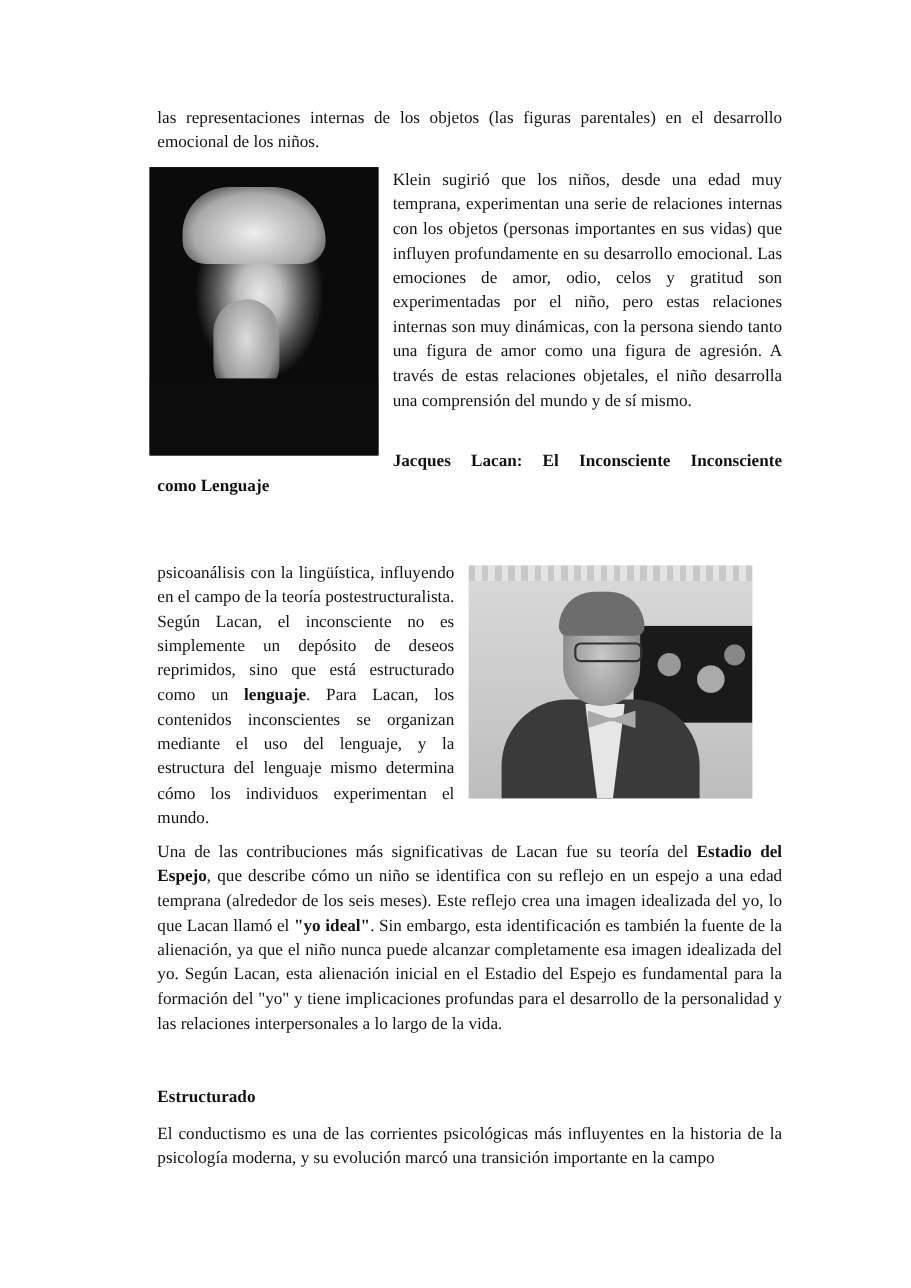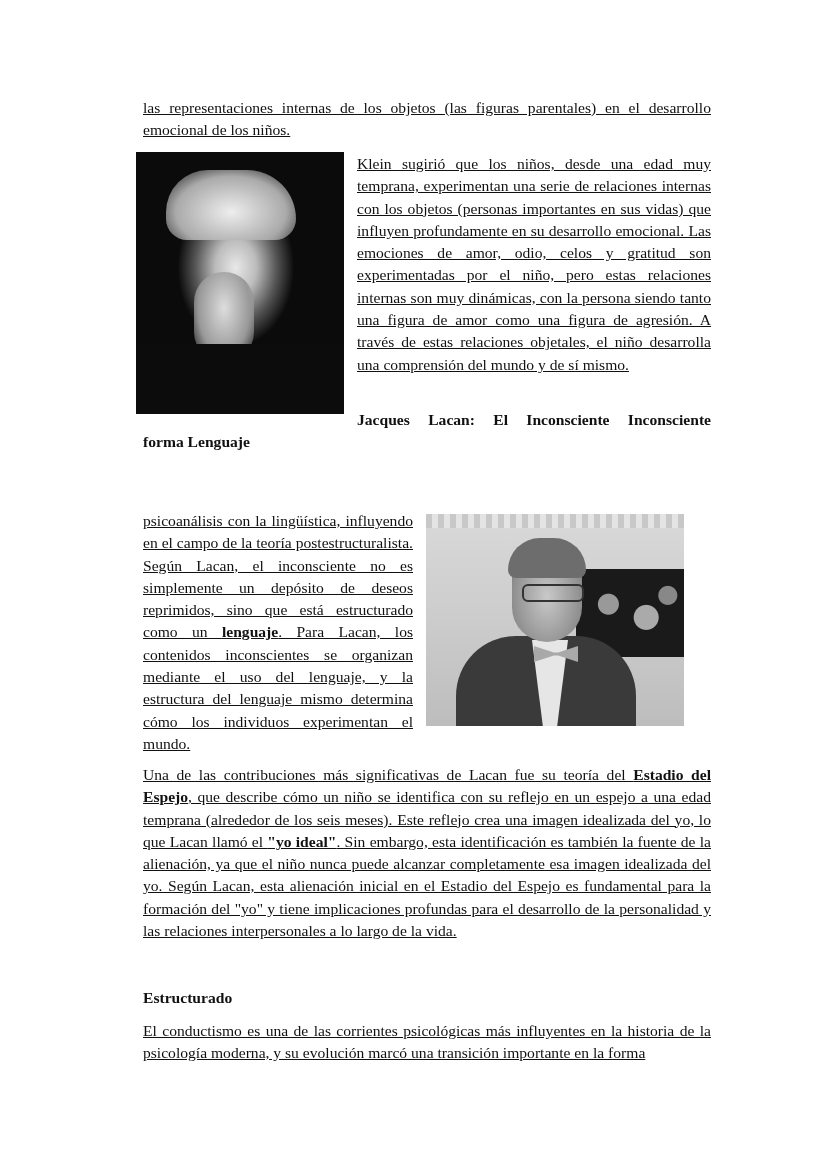--- a/index.html
+++ b/index.html
@@ -1,20 +1,20 @@
 <!DOCTYPE html>
 <html><head>
 <meta charset="utf-8">
 <style>
   html, body { margin:0; padding:0; background:#ffffff; }
   body { width:828px; height:1171px; position:relative; overflow:hidden;
          font-family:"Liberation Serif", "DejaVu Serif", serif; color:#111; }
   .page { position:absolute; left:0; top:0; width:828px; height:1171px; }
   .p { position:absolute; left:143px; width:568px; font-size:15.6px; line-height:22.3px;
-       text-align:justify; margin:0;text-decoration:underline; }
+       text-align:justify; margin:0; }
   .p.right { left:357px; width:354px; }
   .p.left-narrow { width:270px; }
   b { font-weight:bold; }
   .photo { position:absolute; overflow:hidden; }
   .klein { left:136px; top:152px; width:208px; height:262px;
            background: radial-gradient(ellipse 28% 30% at 48% 44%, #e8e8e8 0%, #bcbcbc 35%, #555 70%, #0b0b0b 100%),
                        #0a0a0a; }
   .klein .hair { position:absolute; left:30px; top:18px; width:130px; height:70px; border-radius:60px 70px 30px 30px;
                  background: radial-gradient(ellipse at 50% 60%, #eee 0%, #aaa 60%, rgba(20,20,20,0) 100%); }
   .klein .hand { position:absolute; left:58px; top:120px; width:60px; height:90px; border-radius:30px;
@@ -47,35 +47,35 @@
 
   <div class="photo klein" title="Black and white portrait of Melanie Klein resting her chin on her hand">
     <div class="hair"></div>
     <div class="hand"></div>
     <div class="body"></div>
   </div>
 
   <p class="p right" style="top:153px;">Klein sugirió que los niños, desde una edad muy temprana, experimentan una serie de relaciones internas con los objetos (personas importantes en sus vidas) que influyen profundamente en su desarrollo emocional. Las emociones de amor, odio, celos y gratitud son experimentadas por el niño, pero estas relaciones internas son muy dinámicas, con la persona siendo tanto una figura de amor como una figura de agresión. A través de estas relaciones objetales, el niño desarrolla una comprensión del mundo y de sí mismo.</p>
 
   <p class="h" style="left:357px; width:354px; top:409px; text-align:justify; text-align-last:justify;">Jacques Lacan: El Inconsciente Inconsciente</p>
-  <p class="h" style="left:143px; top:431px;">forma Lenguaje</p>
+  <p class="h" style="left:143px; top:431px;">como Lenguaje</p>
 
 
   <p class="p left-narrow" style="top:510px;"><span>psicoanálisis con la lingüística, influyendo en el campo de la teoría postestructuralista. Según Lacan, el inconsciente no es simplemente un depósito de deseos reprimidos, sino que está estructurado como un </span><b>lenguaje</b><span>. Para Lacan, los contenidos inconscientes se organizan mediante el uso del lenguaje, y la estructura del lenguaje mismo determina cómo los individuos experimentan el mundo.</span></p>
 
   <div class="photo lacan" title="Black and white portrait of Jacques Lacan wearing glasses and a bow tie">
     <div class="cornice"></div>
     <div class="painting"></div>
     <div class="suit"></div>
     <div class="shirt"></div>
     <div class="head"></div>
     <div class="hairl"></div>
     <div class="glasses"></div>
     <div class="bow"></div>
   </div>
 
   <p class="p" style="top:764px;"><span>Una de las contribuciones más significativas de Lacan fue su teoría del </span><b>Estadio del Espejo</b><span>, que describe cómo un niño se identifica con su reflejo en un espejo a una edad temprana (alrededor de los seis meses). Este reflejo crea una imagen idealizada del yo, lo que Lacan llamó el </span><b>"yo ideal"</b><span>. Sin embargo, esta identificación es también la fuente de la alienación, ya que el niño nunca puede alcanzar completamente esa imagen idealizada del yo. Según Lacan, esta alienación inicial en el Estadio del Espejo es fundamental para la formación del "yo" y tiene implicaciones profundas para el desarrollo de la personalidad y las relaciones interpersonales a lo largo de la vida.</span></p>
 
   <p class="h" style="left:143px; top:987px;">Estructurado</p>
 
-  <p class="p" style="top:1020px;">El conductismo es una de las corrientes psicológicas más influyentes en la historia de la psicología moderna, y su evolución marcó una transición importante en la forma</p>
+  <p class="p" style="top:1020px;">El conductismo es una de las corrientes psicológicas más influyentes en la historia de la psicología moderna, y su evolución marcó una transición importante en la campo</p>
 
 </div>
 
 </body></html>

